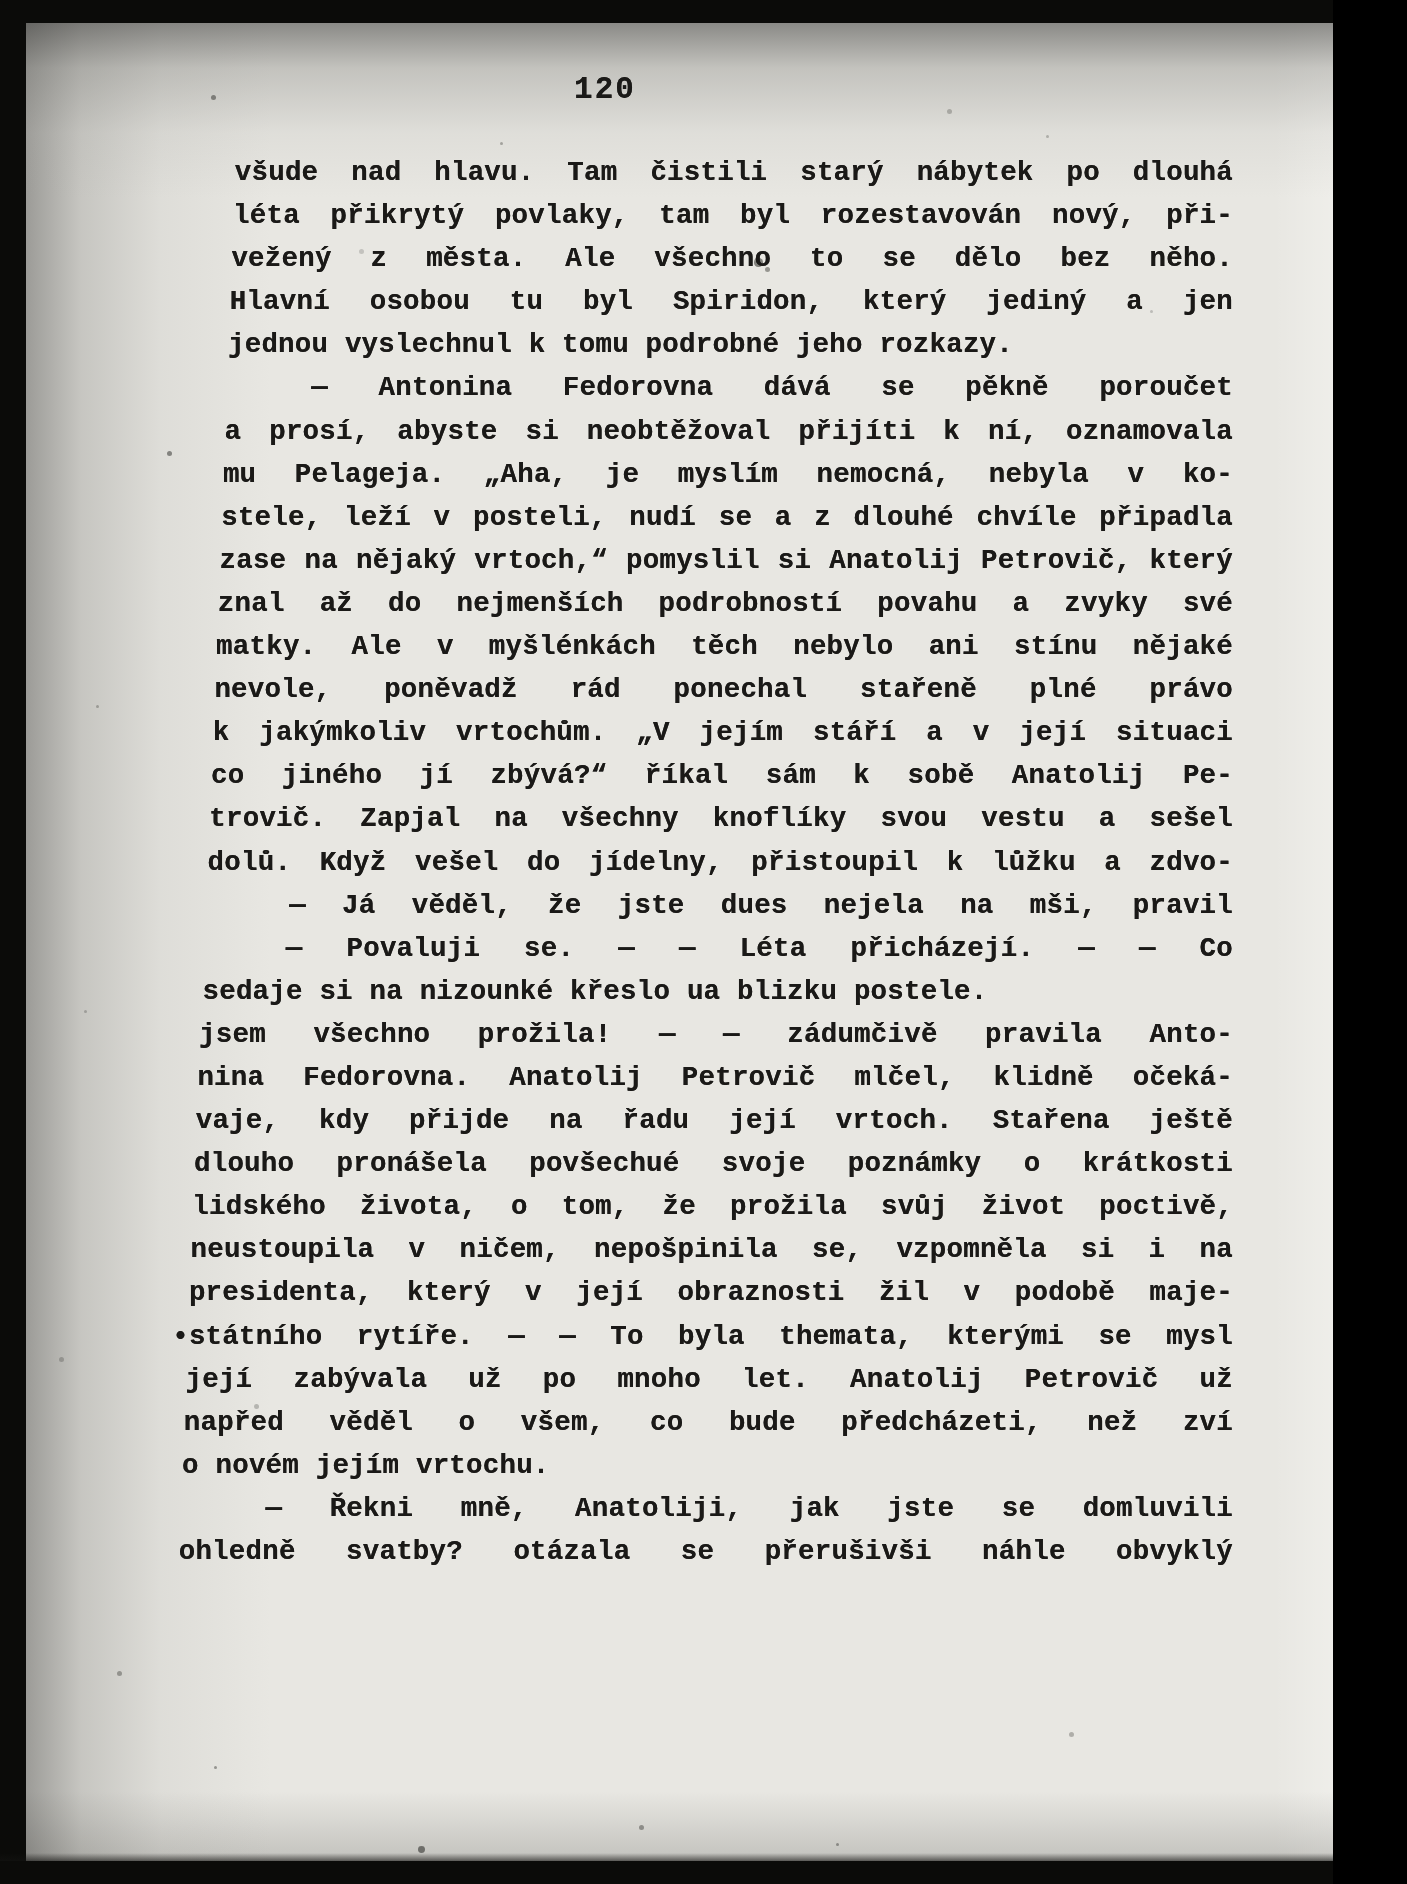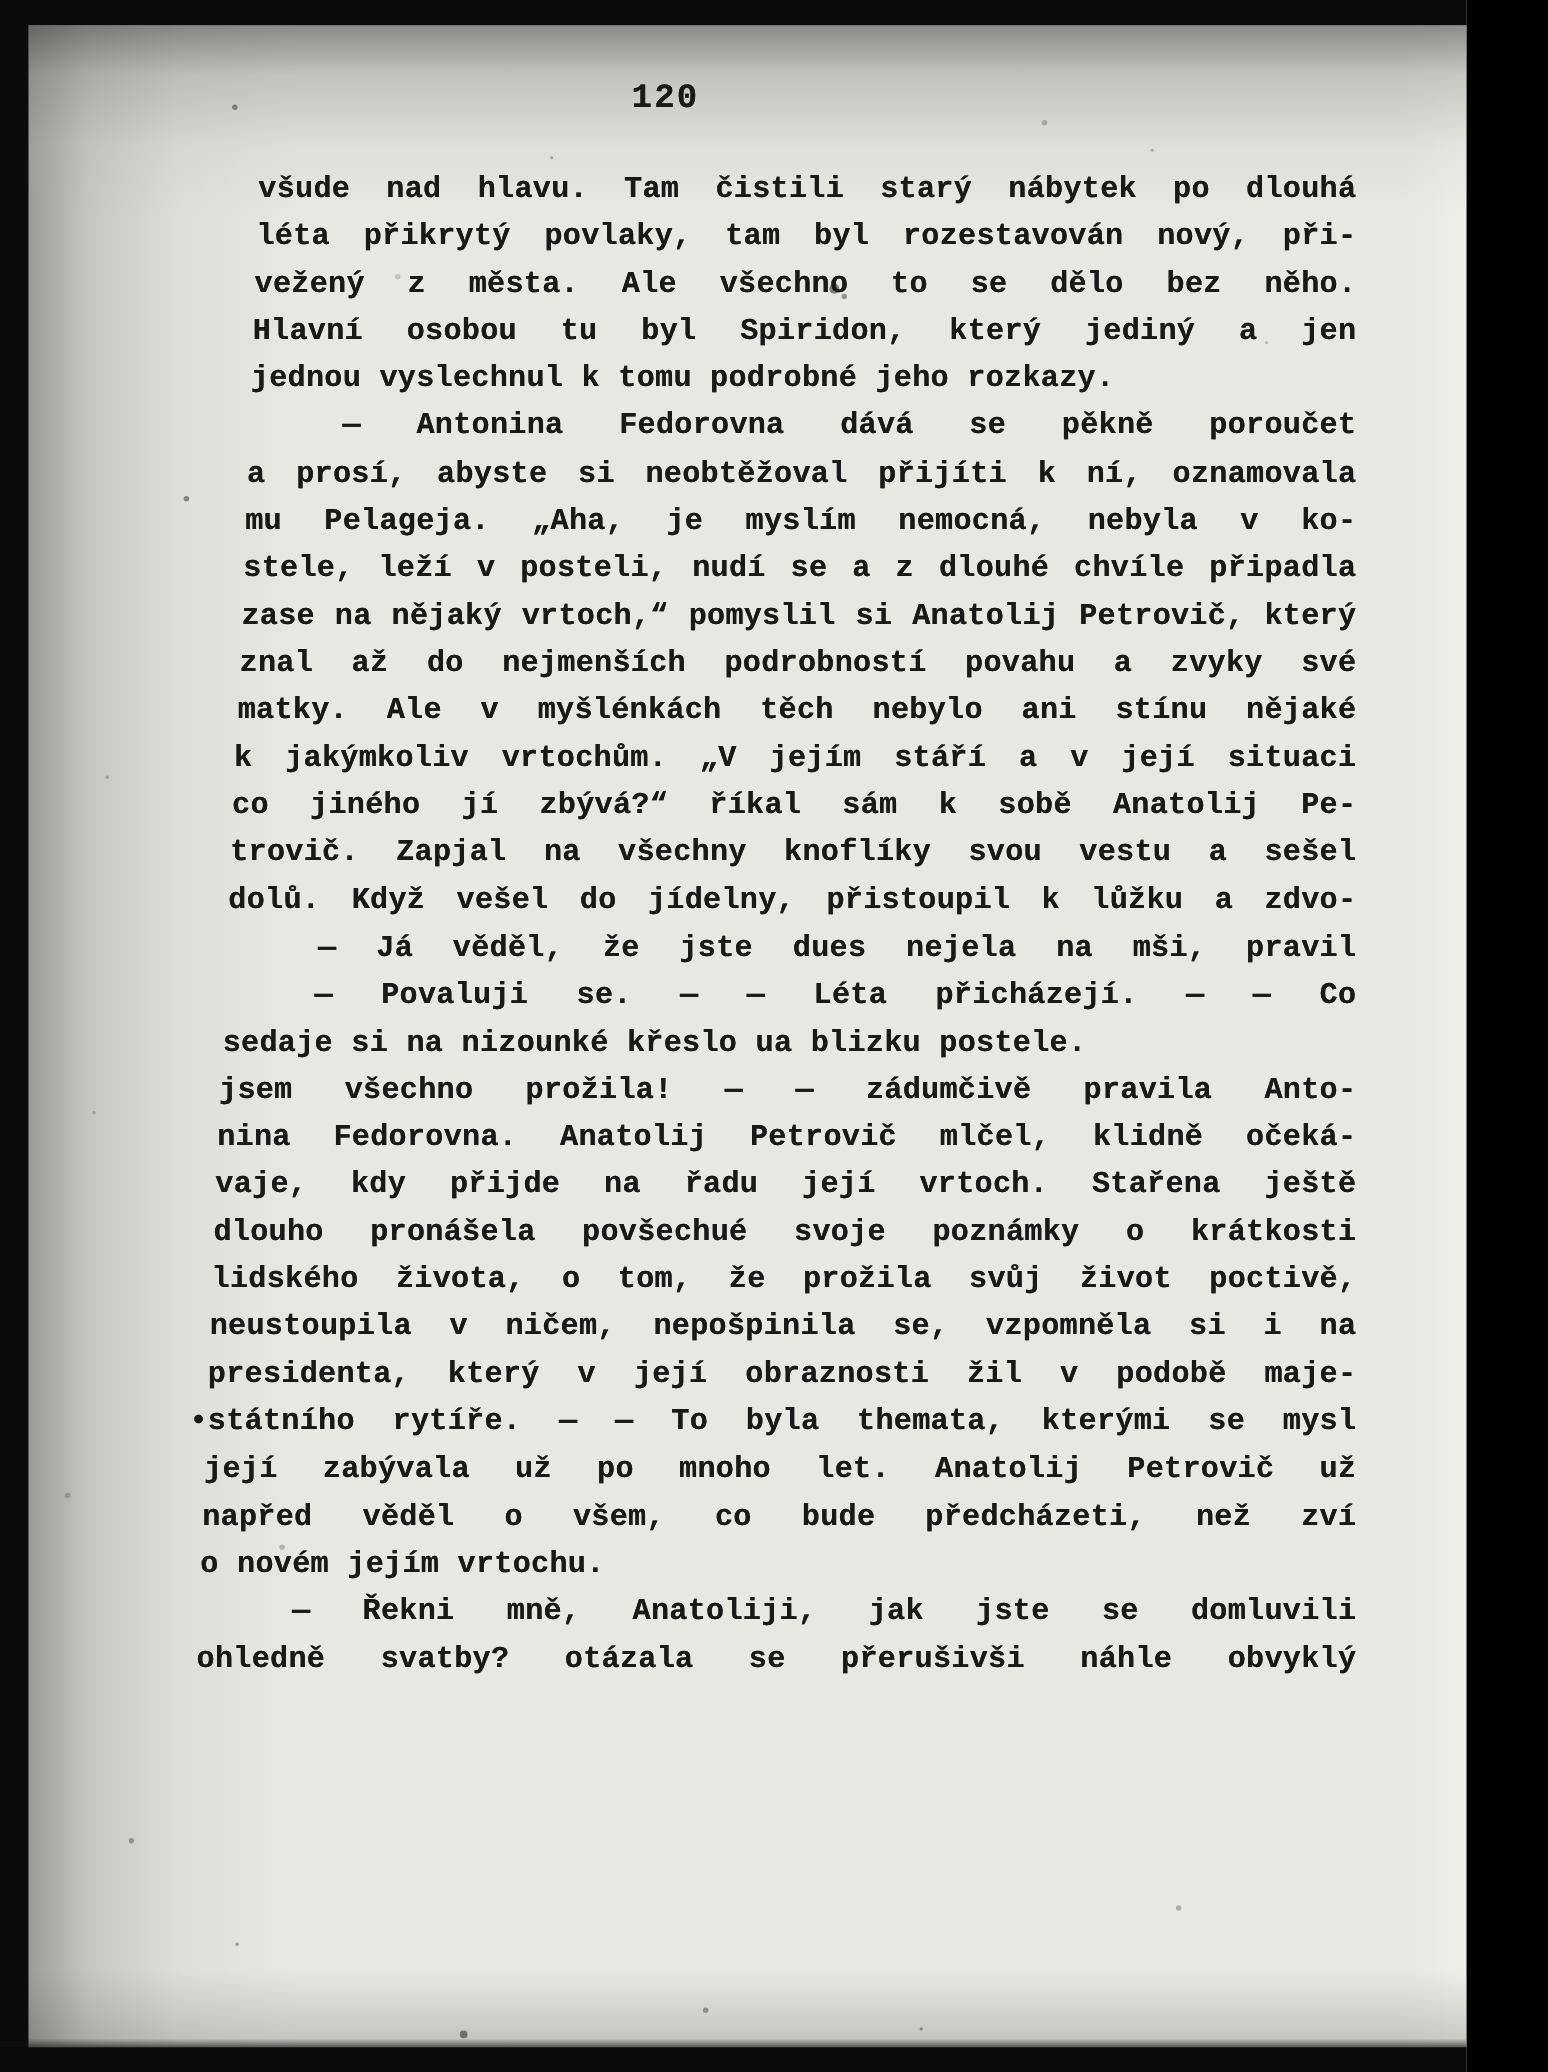--- a/index.html
+++ b/index.html
@@ -97,20 +97,21 @@
     <div class="line" style="--i:2">vežený z města. Ale všechno to se dělo bez něho.</div>
     <div class="line" style="--i:3">Hlavní osobou tu byl Spiridon, který jediný a jen</div>
     <div class="line end" style="--i:4">jednou vyslechnul k tomu podrobné jeho rozkazy.</div>
     <div class="line ind" style="--i:5">— Antonina Fedorovna dává se pěkně poroučet</div>
     <div class="line" style="--i:6">a prosí, abyste si neobtěžoval přijíti k ní, oznamovala</div>
     <div class="line" style="--i:7">mu Pelageja. „Aha, je myslím nemocná, nebyla v ko-</div>
     <div class="line" style="--i:8">stele, leží v posteli, nudí se a z dlouhé chvíle připadla</div>
     <div class="line" style="--i:9">zase na nějaký vrtoch,“ pomyslil si Anatolij Petrovič, který</div>
     <div class="line" style="--i:10">znal až do nejmenších podrobností povahu a zvyky své</div>
     <div class="line" style="--i:11">matky. Ale v myšlénkách těch nebylo ani stínu nějaké</div>
+    <div class="line" style="--i:12">nevole, poněvadž rád ponechal stařeně plné právo</div>
     <div class="line" style="--i:13">k jakýmkoliv vrtochům. „V jejím stáří a v její situaci</div>
     <div class="line" style="--i:14">co jiného jí zbývá?“ říkal sám k sobě Anatolij Pe-</div>
     <div class="line" style="--i:15">trovič. Zapjal na všechny knoflíky svou vestu a sešel</div>
     <div class="line" style="--i:16">dolů. Když vešel do jídelny, přistoupil k lůžku a zdvo-</div>
     <div class="line ind" style="--i:18">— Já věděl, že jste dues nejela na mši, pravil</div>
     <div class="line ind" style="--i:20">— Povaluji se. — — Léta přicházejí. — — Co</div>
     <div class="line end" style="--i:19">sedaje si na nizounké křeslo ua blizku postele.</div>
     <div class="line" style="--i:21">jsem všechno prožila! — — zádumčivě pravila Anto-</div>
     <div class="line" style="--i:22">nina Fedorovna. Anatolij Petrovič mlčel, klidně očeká-</div>
     <div class="line" style="--i:23">vaje, kdy přijde na řadu její vrtoch. Stařena ještě</div>

